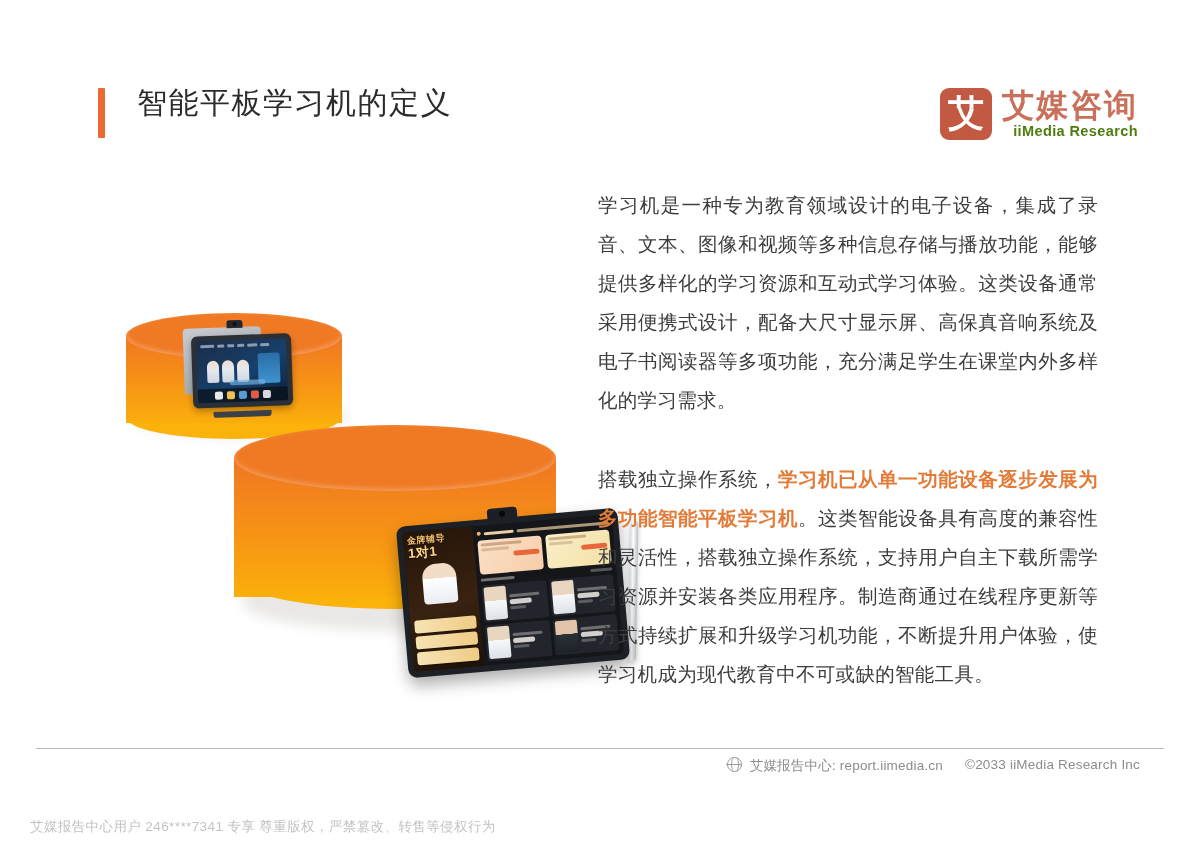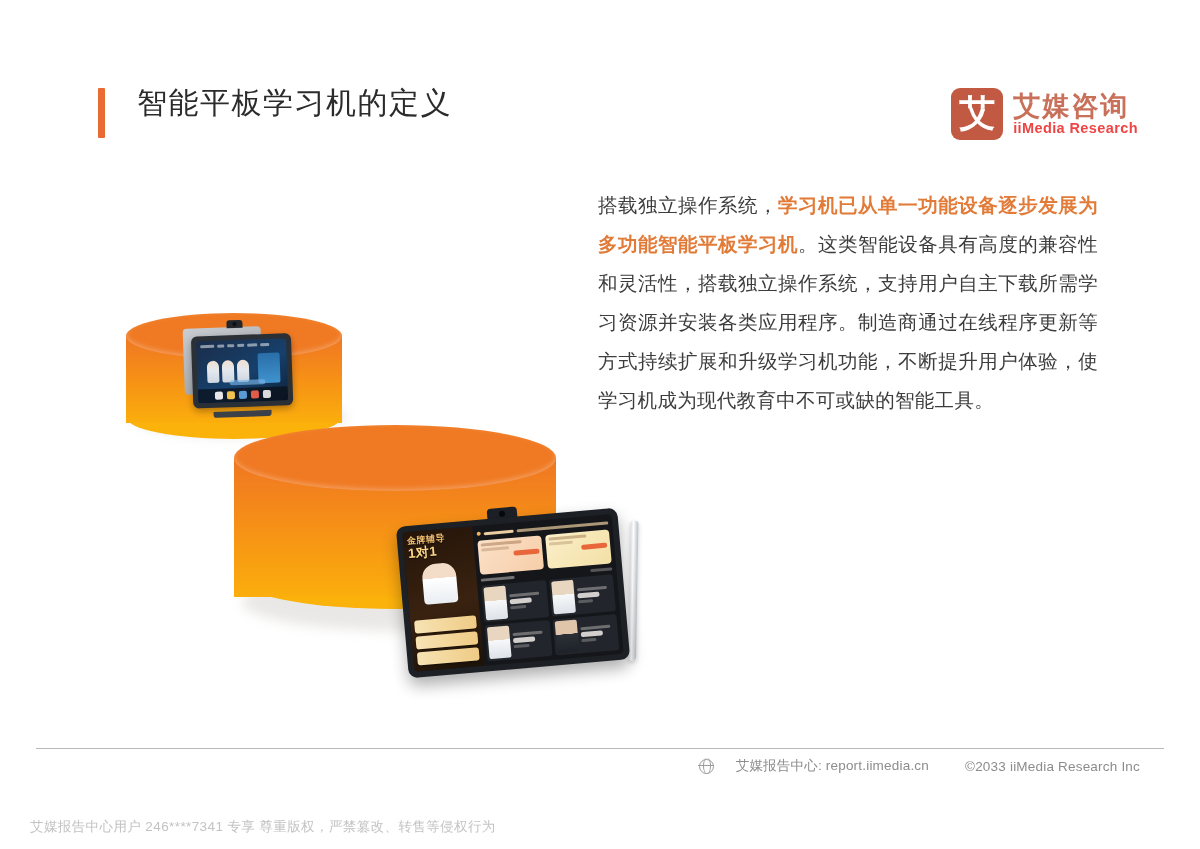--- a/index.html
+++ b/index.html
@@ -82,35 +82,36 @@
   }
 
   .logo-text {
     display: flex;
     flex-direction: column;
     justify-content: center;
     gap: 1px;
   }
 
   .logo-cn {
-    font-size: 27px;
+    font-size: 32px;
     color: #C9705A;
     letter-spacing: 2px;
     font-weight: 600;
     line-height: 1.05;
     white-space: nowrap;
   }
 
   .logo-en {
     font-size: 14.5px;
-    color: #ef4444;
+    color: #4d7c0f;
     letter-spacing: 0.4px;
     font-weight: 600;
     line-height: 1.05;
     white-space: nowrap;
+    text-align: right;
   }
 
   
   .illustration {
     position: absolute;
     left: 110px;
     top: 245px;
     width: 470px;
     height: 410px;
   }
@@ -364,22 +365,22 @@
     width: 1128px;
     height: 1px;
     background: #b9b9b9;
   }
 
   .footer {
     position: absolute;
     right: 60px;
     top: 757px;
     display: flex;
-    align-items: center;
-    gap: 22px;
+    align-items: flex-start;
+    gap: 8px;
     font-size: 13.5px;
     color: #8c8c8c;
     letter-spacing: 0.2px;
     white-space: nowrap;
   }
 
   .globe-icon {
     width: 15px; height: 15px;
     border: 1.4px solid #9a9a9a;
     border-radius: 50%;
@@ -564,20 +565,21 @@
             </div>
 
           </div>
         </div>
       </div>
     </div>
 
   </div>
 
   <div class="copy">
+    <p class="para">学习机是一种专为教育领域设计的电子设备，集成了录音、文本、图像和视频等多种信息存储与播放功能，能够提供多样化的学习资源和互动式学习体验。这类设备通常采用便携式设计，配备大尺寸显示屏、高保真音响系统及电子书阅读器等多项功能，充分满足学生在课堂内外多样化的学习需求。</p>
     <p class="para"><span>搭载独立操作系统，</span><span class="hl">学习机已从单一功能设备逐步发展为多功能智能平板学习机</span><span>。这类智能设备具有高度的兼容性和灵活性，搭载独立操作系统，支持用户自主下载所需学习资源并安装各类应用程序。制造商通过在线程序更新等方式持续扩展和升级学习机功能，不断提升用户体验，使学习机成为现代教育中不可或缺的智能工具。</span></p>
   </div>
 
   <div class="divider"></div>
 
   <div class="footer">
     <span class="globe-icon"></span>
     <span>艾媒报告中心: report.iimedia.cn</span>
     <span class="footer-copy">©2033  iiMedia Research  Inc</span>
   </div>

